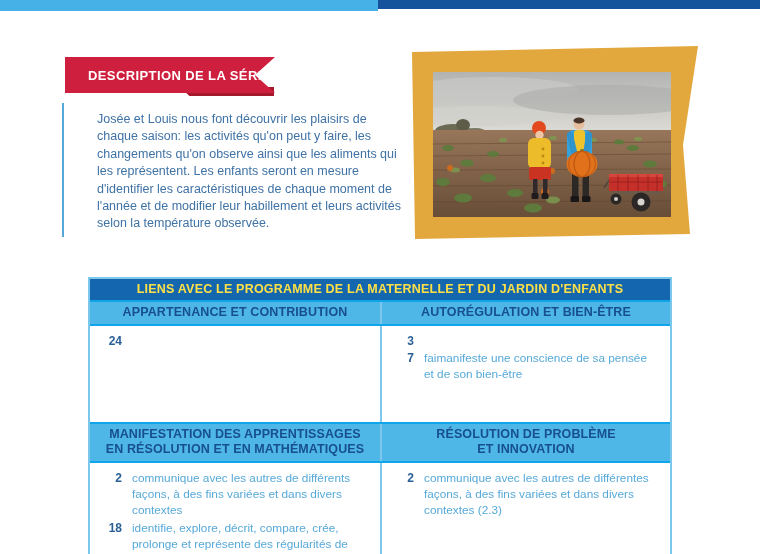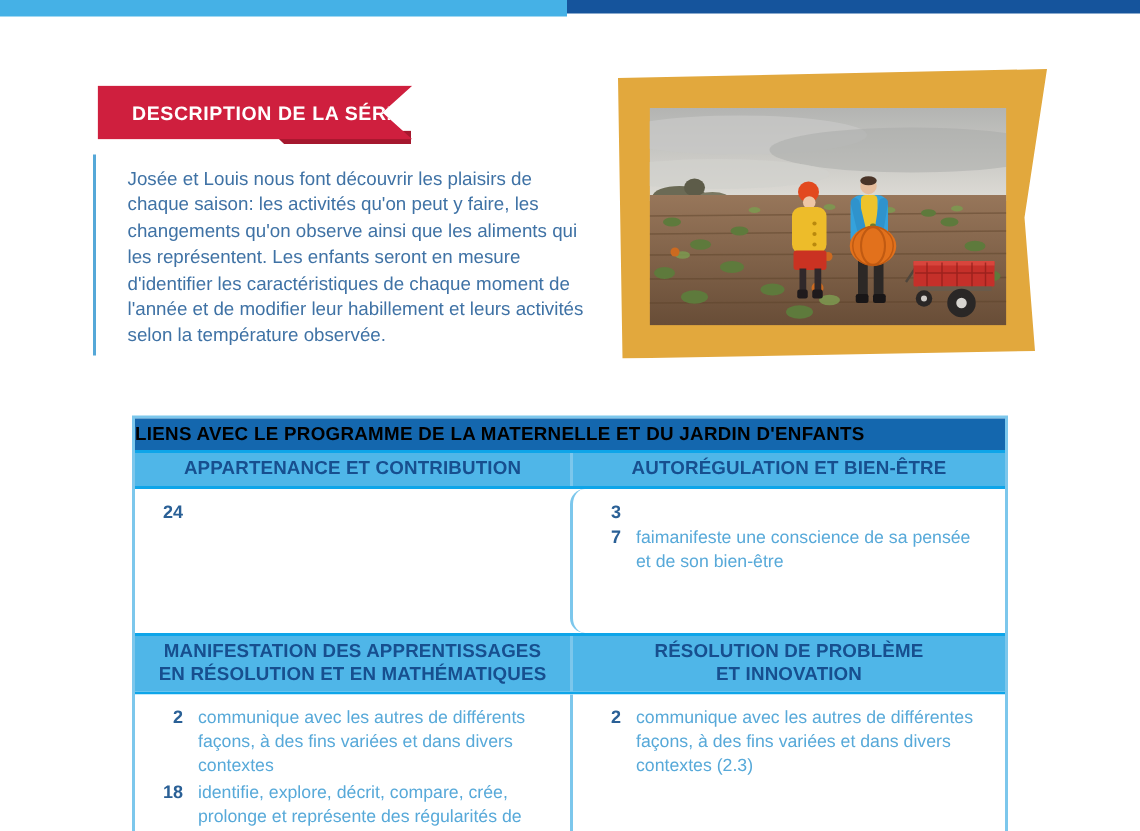--- a/index.html
+++ b/index.html
@@ -18,51 +18,51 @@
   .banner{
     position:absolute;left:65px;top:57px;width:210px;height:36px;background:#cf1f3e;
     clip-path:polygon(0 0,100% 0,calc(100% - 20px) 50%,100% 100%,0 100%);
     display:flex;align-items:center;
   }
   .banner span{color:#ffffff;font-size:13px;font-weight:bold;letter-spacing:.4px;padding-left:23px;}
 
   
   .accent-line{position:absolute;left:62px;top:103px;width:2px;height:134px;background:#55a8d8;}
   .desc{
-    position:absolute;left:85px;top:111px;width:312px;
+    position:absolute;left:97px;top:111px;width:312px;
     color:#3f72a5;font-size:12.5px;line-height:17.4px;
   }
 
   
   .photo-frame{
     position:absolute;left:410px;top:46px;width:290px;height:195px;background:#e2a83d;
     clip-path:polygon(2px 6px,288px 0px,273px 99px,280px 188px,5px 193px);
   }
   .photo{position:absolute;left:433px;top:72px;width:238px;height:145px;overflow:hidden;}
   .photo svg{display:block;width:100%;height:100%;}
 
   
   .table{
     position:absolute;left:88px;top:277px;width:584px;height:290px;
     border:2px solid #7cc7ec;box-sizing:border-box;background:#ffffff;
   }
   .t-title{
-    background:#1467ae;color:#000000;font-weight:bold;
+    background:#1467ae;color:#fde047;text-align:center;font-weight:bold;
     font-size:12.5px;letter-spacing:.2px;padding:3px 0 4px;
   }
   .t-row{display:flex;border-top:2px solid #0ea5e9;}
   .t-row:first-child{border-top:none;}
   .t-cell{flex:1 1 50%;box-sizing:border-box;}
   .t-cell + .t-cell{border-left:2px solid #7cc7ec;}
   .t-sub .t-cell{
     background:#4fb6e8;color:#174f8f;font-weight:bold;font-size:12.5px;line-height:15px;
     text-align:center;padding:3px 6px 4px;white-space:pre-line;letter-spacing:.1px;
   }
   .t-body .t-cell{background:#ffffff;padding:7px 10px 9px;}
-  .t-body.sec1 .t-cell{min-height:96px;border-radius:10px;}
+  .t-body.sec1 .t-cell{min-height:96px;}
   .t-body.sec2 .t-cell{min-height:110px;}
   .item{display:flex;margin-bottom:1px;}
   .item .num{
     flex:0 0 22px;text-align:right;font-weight:bold;color:#2a6096;
     font-size:12px;line-height:16.2px;
   }
   .item .txt{
     flex:1;margin-left:10px;color:#57a9d9;font-size:11.8px;line-height:16.2px;
   }
 </style>

